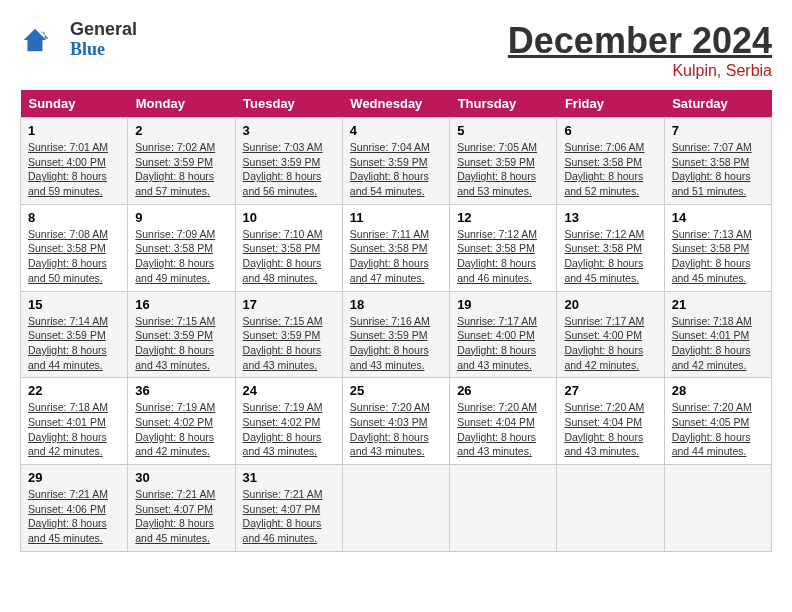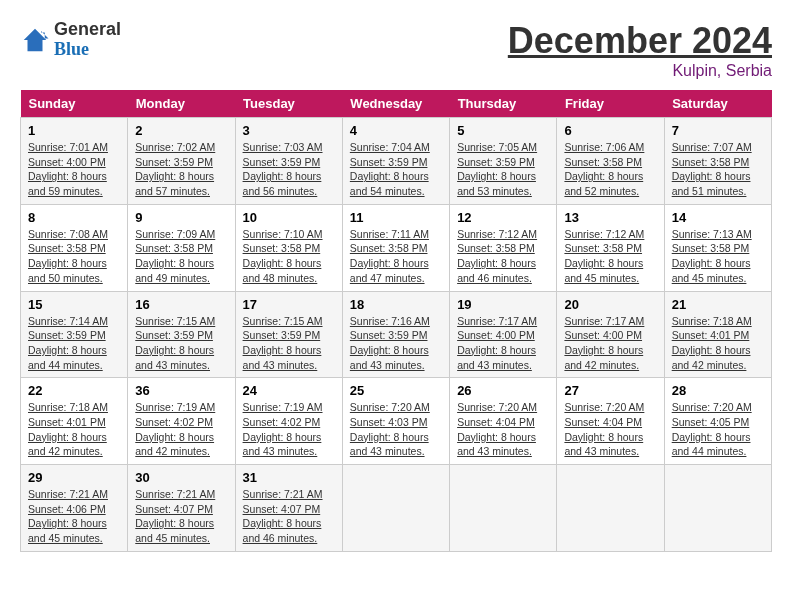--- a/index.html
+++ b/index.html
@@ -12,21 +12,21 @@
     }
     .header {
       display: flex;
       justify-content: space-between;
       align-items: flex-start;
       margin-bottom: 10px;
     }
     .logo {
       display: flex;
       align-items: center;
-      gap: 4px;
+      gap: 20px;
     }
     .logo-text {
       font-size: 18px;
       font-weight: bold;
       color: #333;
       line-height: 1.1;
     }
     .logo-text .blue { color: #1a6eb5; font-family: Liberation Serif, serif; }
     .logo-icon {
       width: 30px;
@@ -36,21 +36,21 @@
       text-align: right;
     }
     .month-title {
       font-size: 36px;
       font-weight: bold;
       color: #333;
       text-decoration: underline;
     }
     .location {
       font-size: 16px;
-      color: #701a75;
+      color: #b91c1c;
     }
     table {
       width: 100%;
       border-collapse: collapse;
       font-size: 11px;
     }
     thead tr th {
       background-color: #be185d;
       color: white;
       padding: 6px 8px;

